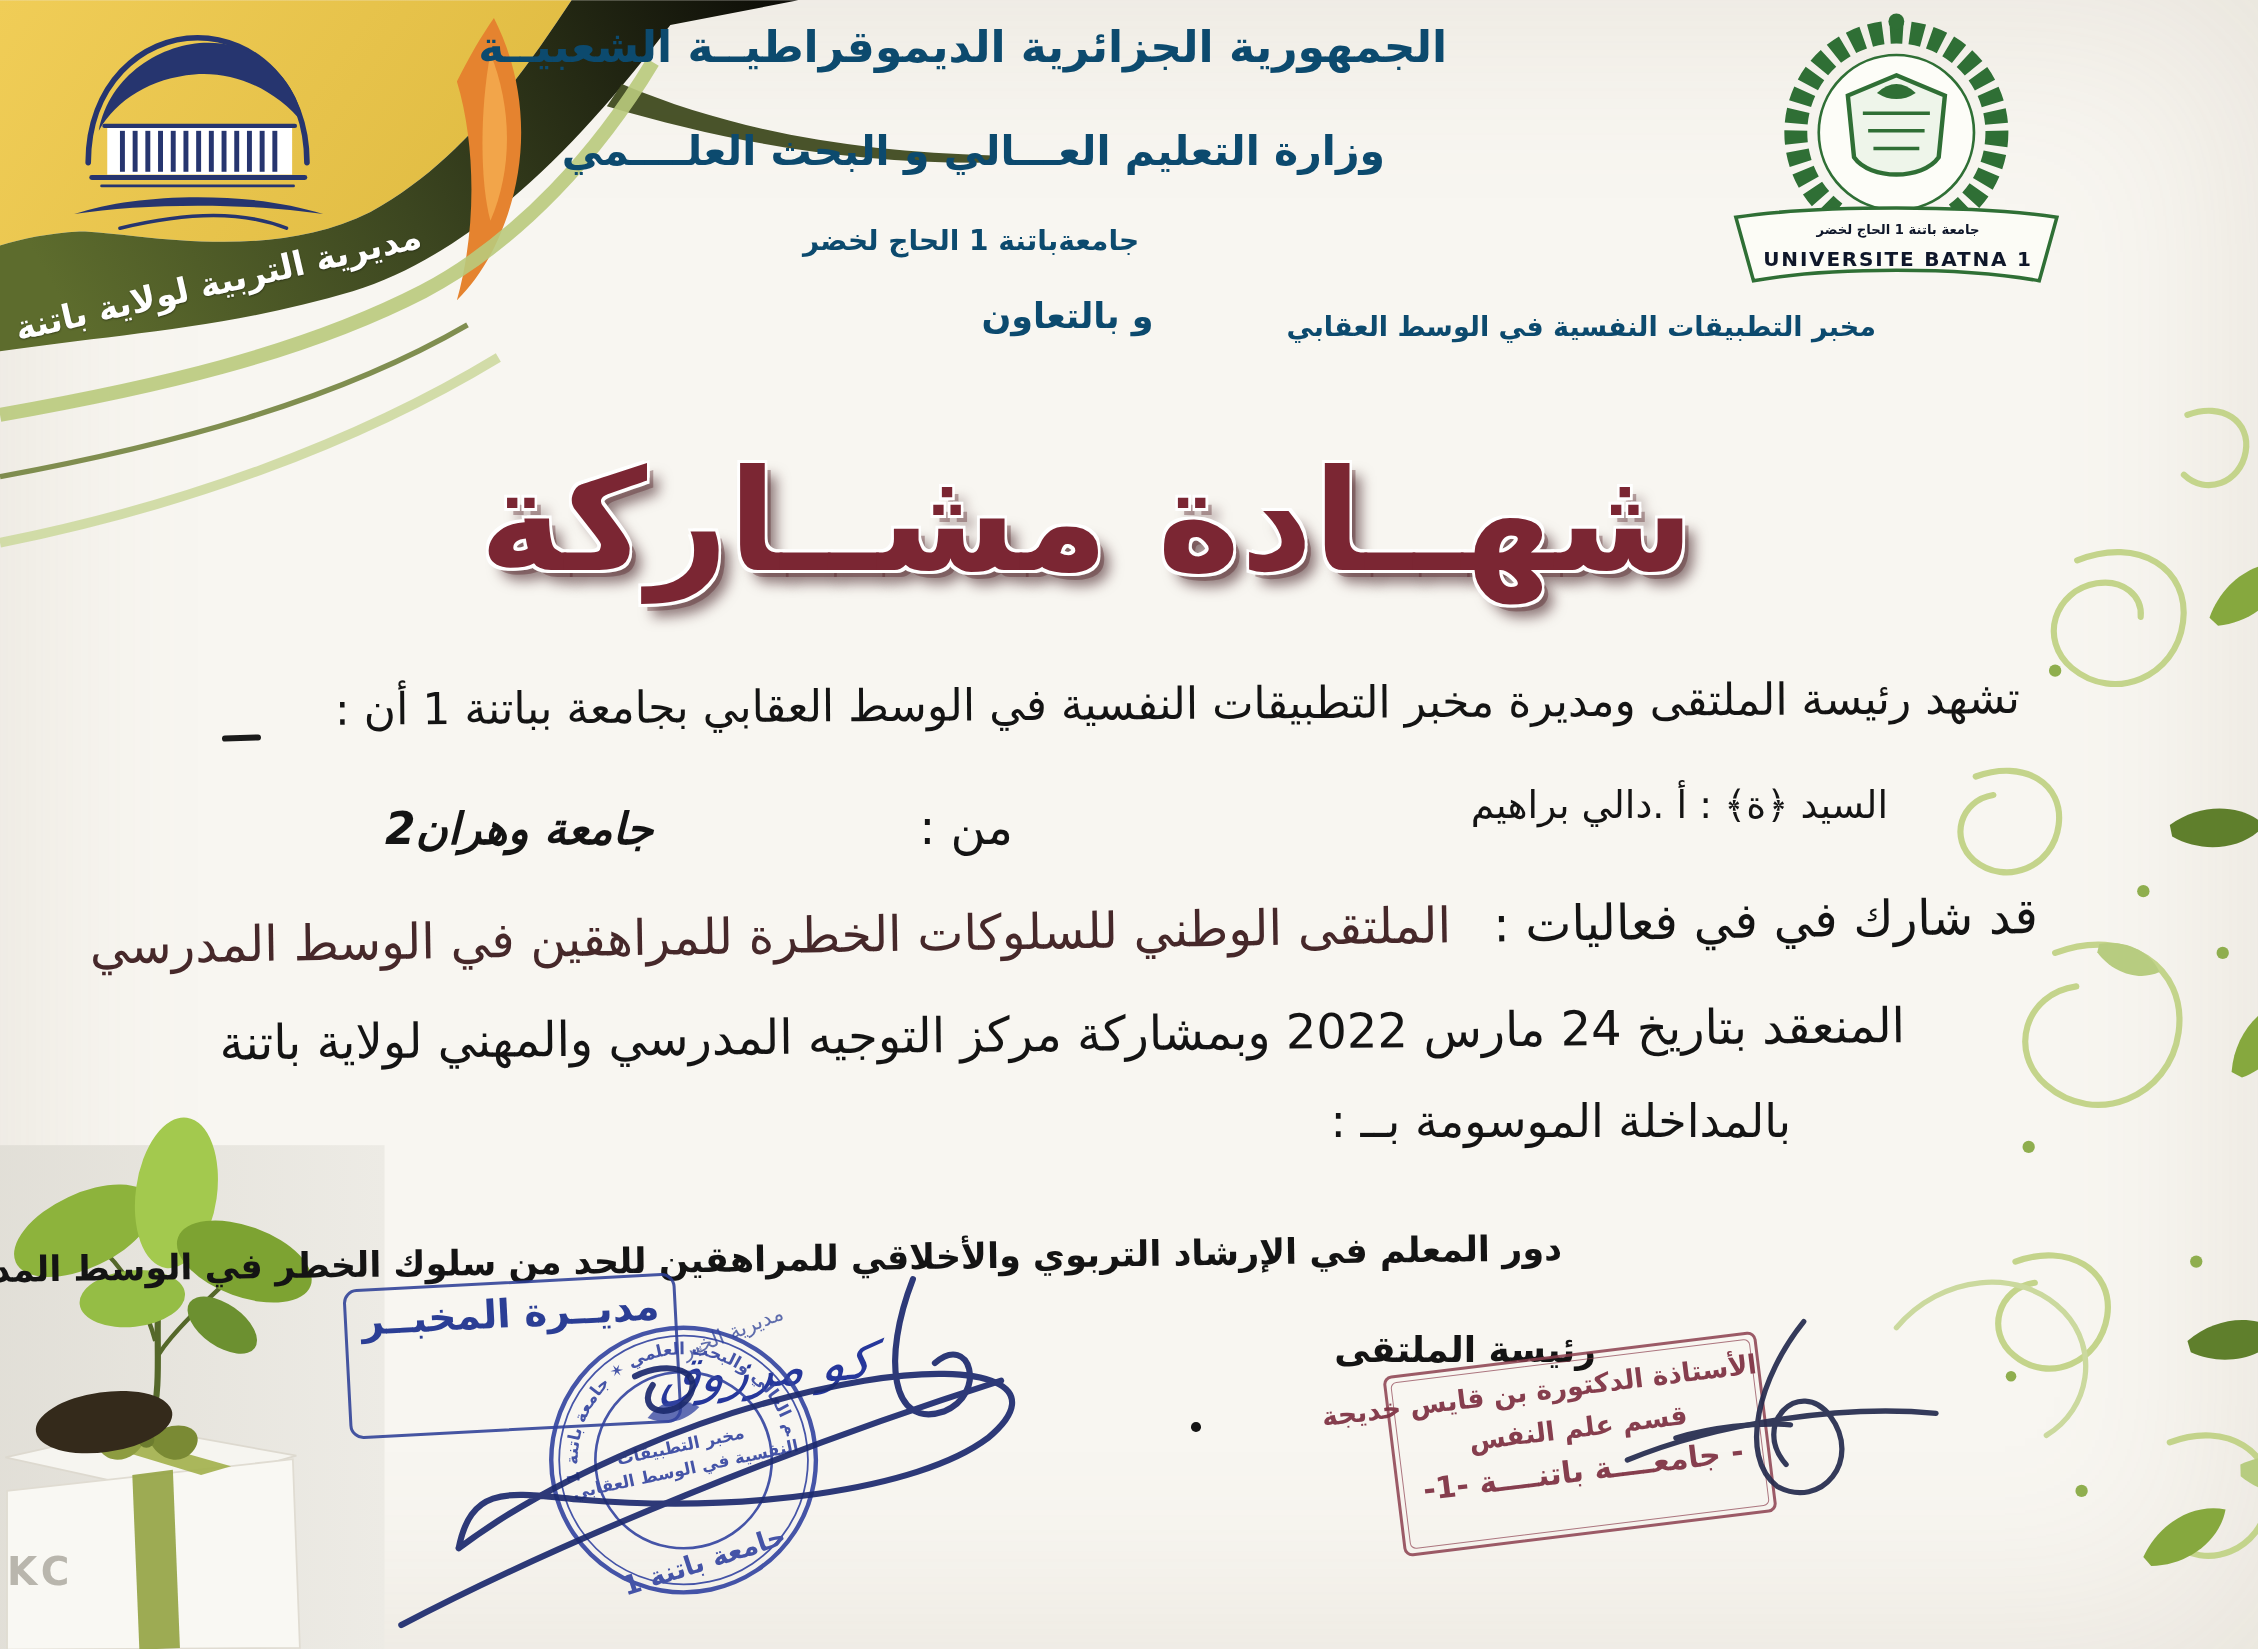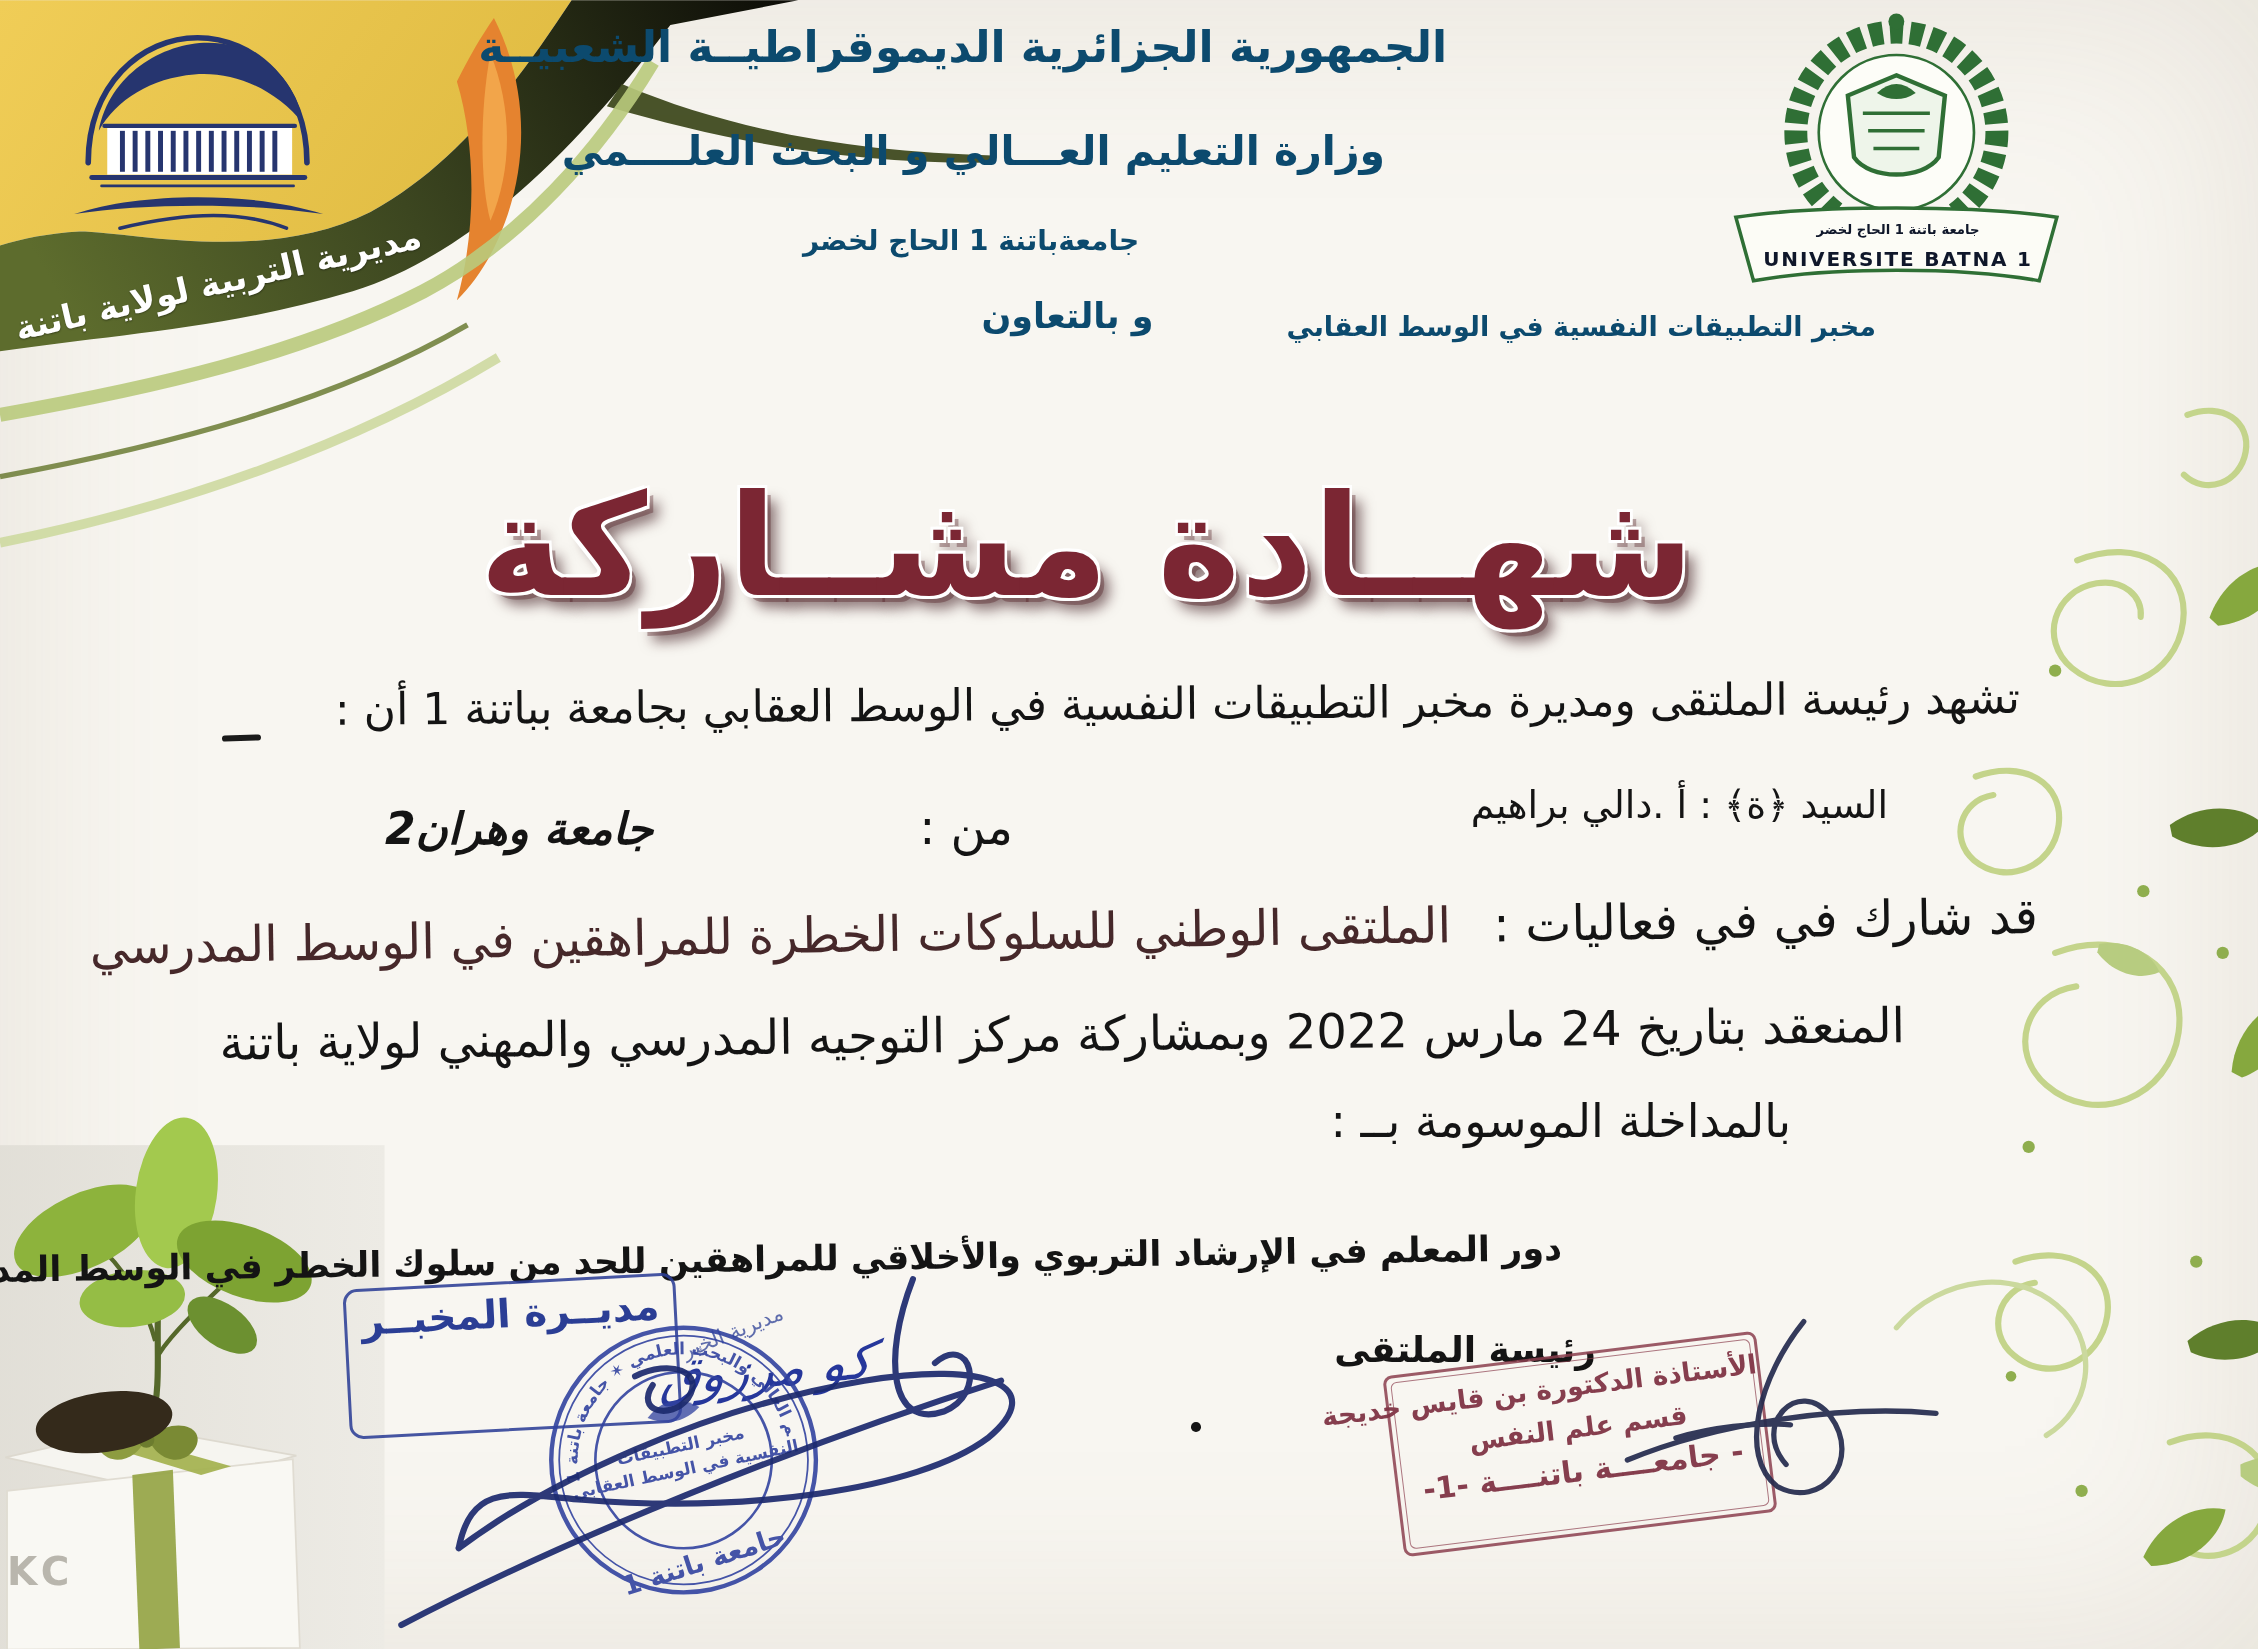--- a/index.html
+++ b/index.html
@@ -162,21 +162,21 @@
 <div class="t hdr b ctr" style="left:494px;top:21px;width:953px;font-size:44px;">الجمهورية الجزائرية الديموقراطيــة الشعبيــة</div>
 <div class="t hdr b ctr" style="left:609px;top:127px;width:776px;font-size:41px;">وزارة التعليم العـــالي و البحث العلــــمي</div>
 <div class="t hdr b ctr" style="left:768px;top:217px;width:406px;font-size:28px;margin-top:7px;">جامعةباتنة 1 الحاج لخضر</div>
 <div class="t hdr b ctr" style="left:953px;top:296px;width:229px;font-size:35px;">و بالتعاون</div>
 <div class="t hdr b ctr" style="left:1408px;top:311px;width:468px;font-size:27px;">مخبر التطبيقات النفسية في الوسط العقابي</div>
 <div class="t b ctr ribbon" style="left:81px;top:254px;width:344px;font-size:34px;">مديرية التربية لولاية باتنة</div>
 
 <div class="t b ctr banner-txt" style="left:1757px;top:222px;width:282px;font-size:13.2px;">جامعة باتنة 1 الحاج لخضر</div>
 <div class="t b ctr banner-txt" style="left:1757px;top:247px;width:282px;font-size:20px;letter-spacing:1.8px;direction:ltr;">UNIVERSITE BATNA 1</div>
 
-<div class="t title" style="left:547px;top:439px;width:1147px;font-size:141px;margin-top:25px;">شهــادة مشــاركة</div>
+<div class="t title" style="left:547px;top:439px;width:1147px;font-size:141px;">شهــادة مشــاركة</div>
 
 <div class="t rgt" style="left:300px;top:678px;width:1720px;font-size:44px;transform:rotate(-0.4deg);">تشهد رئيسة الملتقى ومديرة مخبر التطبيقات النفسية في الوسط العقابي بجامعة بباتنة 1 أن :</div>
 <div class="abs dash" style="left:222px;top:735px;width:39px;height:6.2px;"></div>
 
 <div class="t rgt" style="left:1235px;top:783px;width:653px;font-size:38px;">السيد ﴿ة﴾ : أ .دالي براهيم</div>
 <div class="t ctr" style="left:900px;top:799px;width:132px;font-size:48px;">من :</div>
 <div class="t b ctr" style="left:378px;top:803px;width:282px;font-size:44px;font-style:italic;">جامعة وهران2</div>
 
 <div class="t rgt" style="left:146px;top:888px;width:1892px;font-size:49px;transform:rotate(-0.9deg);transform-origin:right center;">
   <span style="margin-left:26.5px;">قد شارك في في فعاليات :</span>

